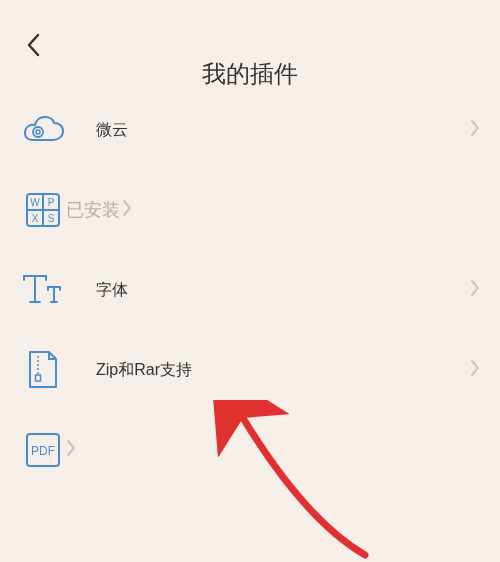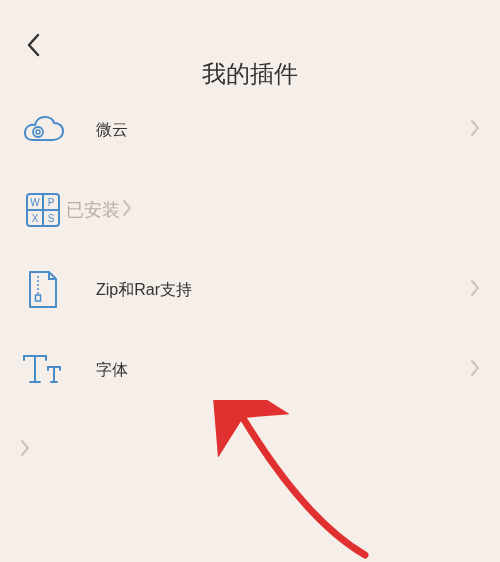--- a/index.html
+++ b/index.html
@@ -123,55 +123,61 @@
     <div class="status">已安装</div>
     <div class="chevron">
       <svg width="10" height="18" viewBox="0 0 10 18">
           <path d="M2 2 L8 9 L2 16" stroke="#c9c2bb" stroke-width="2" fill="none" stroke-linecap="round"></path>
         </svg>
     </div>
   </div>
 
   <div class="item">
     <div class="icon-box">
-      <svg width="32" height="40" viewBox="0 0 32 40">
-        <path d="M3 2 L22 2 L29 9 L29 37 L3 37 Z" stroke="#4a8cc9" stroke-width="2" fill="none" stroke-linejoin="round"></path>
-        <path d="M22 2 L22 9 L29 9" stroke="#4a8cc9" stroke-width="2" fill="none"></path>
-        <line x1="11" y1="6" x2="11" y2="25" stroke="#4a8cc9" stroke-width="1.5" stroke-dasharray="2,2"></line>
-        <rect x="8.5" y="25" width="5" height="6" stroke="#4a8cc9" stroke-width="1.5" fill="none"></rect>
-      </svg>
-    </div>
-    <div class="label">Zip和Rar支持</div>
-    <div class="chevron">
-      <svg width="10" height="18" viewBox="0 0 10 18">
-          <path d="M2 2 L8 9 L2 16" stroke="#c9c2bb" stroke-width="2" fill="none" stroke-linecap="round"></path>
-        </svg>
-    </div>
-  </div>
-
-  <div class="item">
-    <div class="icon-box">
       <svg width="42" height="36" viewBox="0 0 42 36">
         <path d="M2 8 L2 4 L24 4 L24 8" stroke="#4a8cc9" stroke-width="2" fill="none" stroke-linecap="round"></path>
         <line x1="13" y1="4" x2="13" y2="30" stroke="#4a8cc9" stroke-width="2" stroke-linecap="round"></line>
         <line x1="8" y1="30" x2="18" y2="30" stroke="#4a8cc9" stroke-width="2" stroke-linecap="round"></line>
         <path d="M26 18 L26 15 L38 15 L38 18" stroke="#4a8cc9" stroke-width="2" fill="none" stroke-linecap="round"></path>
         <line x1="32" y1="15" x2="32" y2="30" stroke="#4a8cc9" stroke-width="2" stroke-linecap="round"></line>
         <line x1="29" y1="30" x2="35" y2="30" stroke="#4a8cc9" stroke-width="2" stroke-linecap="round"></line>
       </svg>
     </div>
     <div class="label">字体</div>
     <div class="chevron">
       <svg width="10" height="18" viewBox="0 0 10 18">
           <path d="M2 2 L8 9 L2 16" stroke="#c9c2bb" stroke-width="2" fill="none" stroke-linecap="round"></path>
         </svg>
     </div>
   </div>
 
   <div class="item">
+    <div class="icon-box">
+      <svg width="32" height="40" viewBox="0 0 32 40">
+        <path d="M3 2 L22 2 L29 9 L29 37 L3 37 Z" stroke="#4a8cc9" stroke-width="2" fill="none" stroke-linejoin="round"></path>
+        <path d="M22 2 L22 9 L29 9" stroke="#4a8cc9" stroke-width="2" fill="none"></path>
+        <line x1="11" y1="6" x2="11" y2="25" stroke="#4a8cc9" stroke-width="1.5" stroke-dasharray="2,2"></line>
+        <rect x="8.5" y="25" width="5" height="6" stroke="#4a8cc9" stroke-width="1.5" fill="none"></rect>
+      </svg>
+    </div>
+    <div class="label">Zip和Rar支持</div>
+    <div class="chevron">
+      <svg width="10" height="18" viewBox="0 0 10 18">
+          <path d="M2 2 L8 9 L2 16" stroke="#c9c2bb" stroke-width="2" fill="none" stroke-linecap="round"></path>
+        </svg>
+    </div>
+  </div>
+
+  <div class="item">
+    <div class="icon-box">
+      <svg width="36" height="36" viewBox="0 0 36 36">
+        <rect x="2" y="2" width="32" height="32" rx="3" stroke="#4a8cc9" stroke-width="2" fill="none"></rect>
+        <text x="18" y="23" font-size="12" fill="#4a8cc9" text-anchor="middle" font-family="sans-serif" font-weight="500">PDF</text>
+      </svg>
+    </div>
     <div class="chevron">
       <svg width="10" height="18" viewBox="0 0 10 18">
           <path d="M2 2 L8 9 L2 16" stroke="#c9c2bb" stroke-width="2" fill="none" stroke-linecap="round"></path>
         </svg>
     </div>
   </div>
 
 </div>
 
 <svg class="arrow-annotation" width="180" height="160" viewBox="0 0 180 160">

